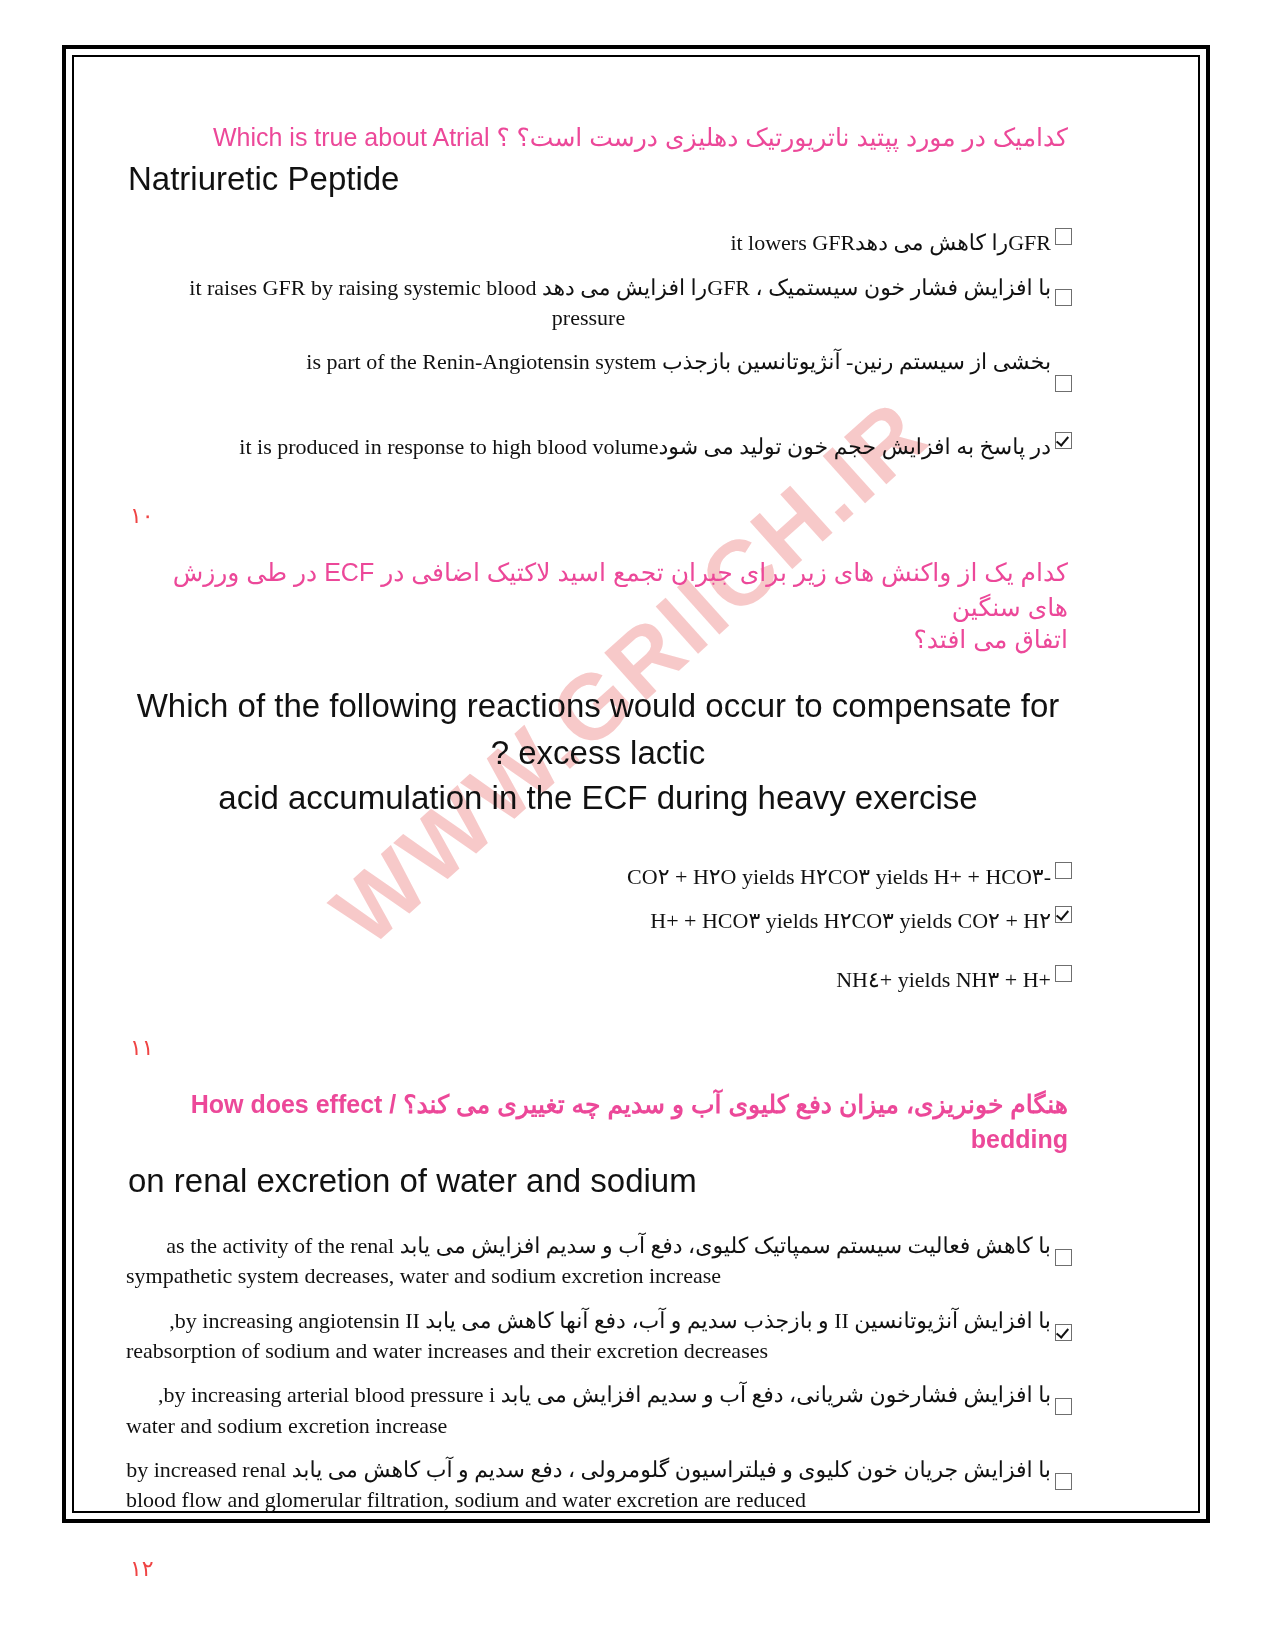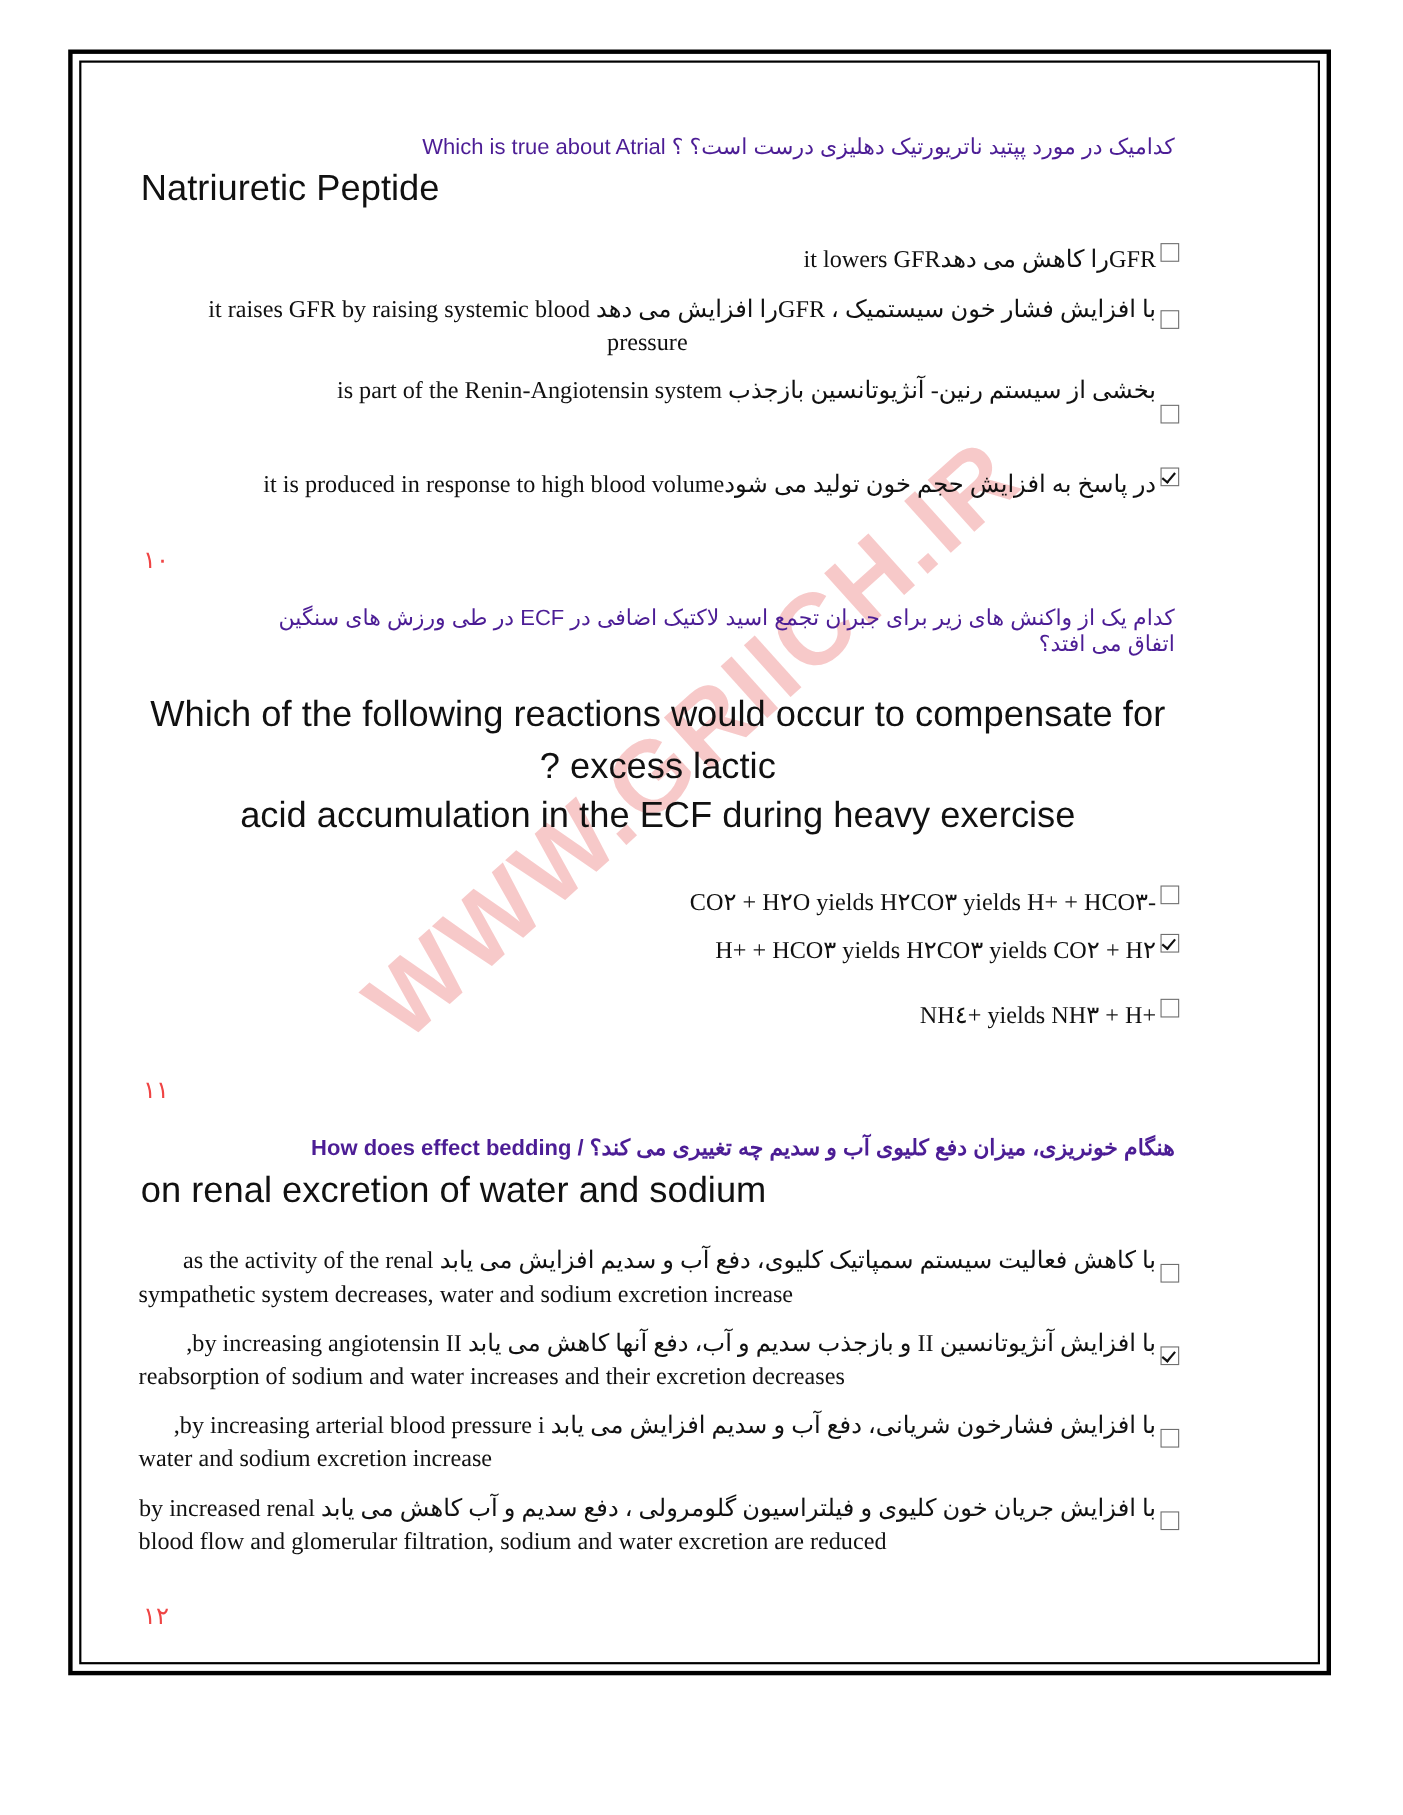--- a/index.html
+++ b/index.html
@@ -71,23 +71,23 @@
     width: 960px;
     z-index: 10;
   }
 
   .q-block { position: relative; }
 
   .q-title {
     direction: rtl;
     text-align: right;
     font-family: "Liberation Sans", sans-serif;
-    font-size: 20px;
+    font-size: 25px;
     line-height: 1.42;
-    color: #4c1d95;
+    color: #ec4899;
     padding-left: 8px;
     padding-right: 12px;
     margin: 0;
   }
   .q-title.bold {
     font-weight: bold;
   }
   .q-title-en {
     direction: rtl;
     text-align: right;

